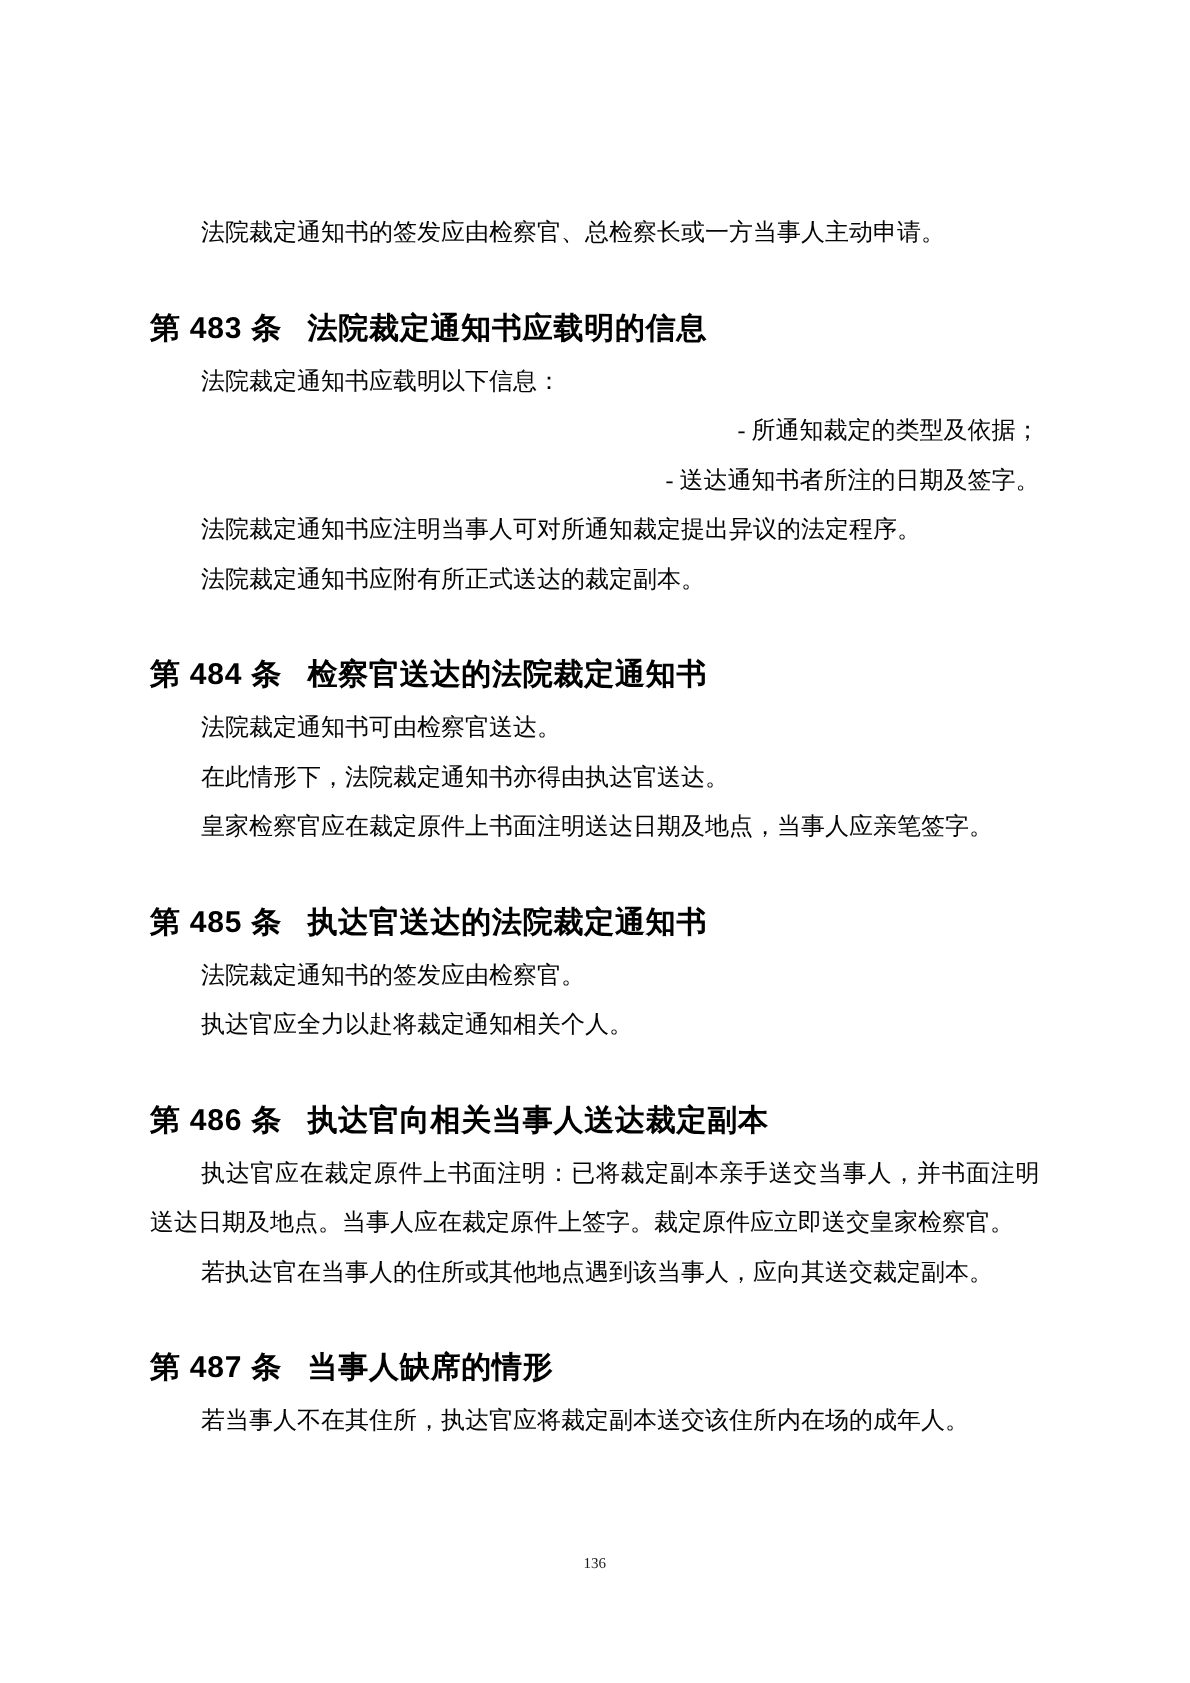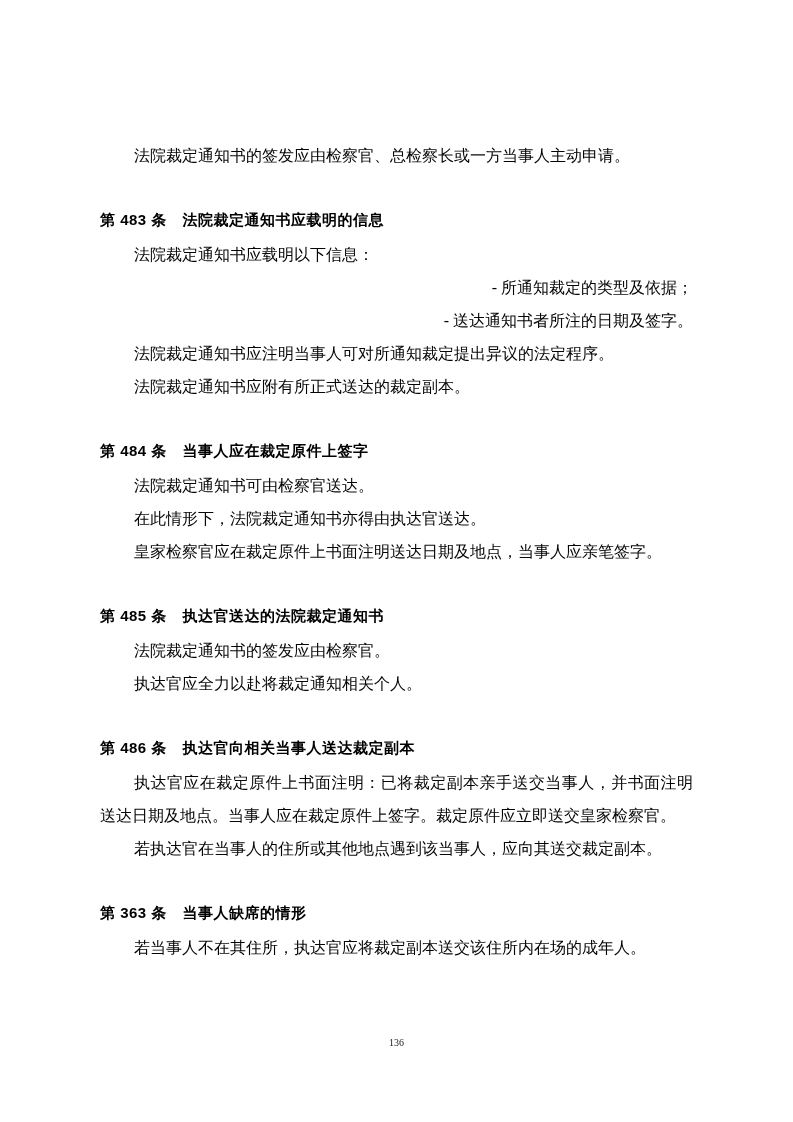--- a/index.html
+++ b/index.html
@@ -31,21 +31,21 @@
   }
   .para {
     text-indent: 34px;
   }
   .list-item {
     text-indent: 52px;
     text-align: right;
   }
   .heading {
     margin: 31px 0 2px 0;
-    font-size: 15px;
+    font-size: 20px;
     line-height: 33px;
     font-weight: 700;
     font-family: "Liberation Sans", "DejaVu Sans", sans-serif;
     color: #000000;
     letter-spacing: 0.5px;
   }
   .art-num {
     margin-right: 11px;
   }
   .page-number {
@@ -73,42 +73,42 @@
       <span class="art-title">法院裁定通知书应载明的信息</span>
     </h2>
     <p class="para">法院裁定通知书应载明以下信息：</p>
     <p class="list-item">- 所通知裁定的类型及依据；</p>
     <p class="list-item">- 送达通知书者所注的日期及签字。</p>
     <p class="para">法院裁定通知书应注明当事人可对所通知裁定提出异议的法定程序。</p>
     <p class="para">法院裁定通知书应附有所正式送达的裁定副本。</p>
 
     <h2 class="heading">
       <span class="art-num">第 484 条</span>
-      <span class="art-title">当事人应在裁定原件上签字</span>
+      <span class="art-title">检察官送达的法院裁定通知书</span>
     </h2>
     <p class="para">法院裁定通知书可由检察官送达。</p>
     <p class="para">在此情形下，法院裁定通知书亦得由执达官送达。</p>
     <p class="para">皇家检察官应在裁定原件上书面注明送达日期及地点，当事人应亲笔签字。</p>
 
     <h2 class="heading">
       <span class="art-num">第 485 条</span>
       <span class="art-title">执达官送达的法院裁定通知书</span>
     </h2>
     <p class="para">法院裁定通知书的签发应由检察官。</p>
     <p class="para">执达官应全力以赴将裁定通知相关个人。</p>
 
     <h2 class="heading">
       <span class="art-num">第 486 条</span>
       <span class="art-title">执达官向相关当事人送达裁定副本</span>
     </h2>
     <p class="para">执达官应在裁定原件上书面注明：已将裁定副本亲手送交当事人，并书面注明送达日期及地点。当事人应在裁定原件上签字。裁定原件应立即送交皇家检察官。</p>
     <p class="para">若执达官在当事人的住所或其他地点遇到该当事人，应向其送交裁定副本。</p>
 
     <h2 class="heading">
-      <span class="art-num">第 363 条</span>
+      <span class="art-num">第 487 条</span>
       <span class="art-title">当事人缺席的情形</span>
     </h2>
     <p class="para">若当事人不在其住所，执达官应将裁定副本送交该住所内在场的成年人。</p>
 
   </div>
 
   <div class="page-number">136</div>
 </div>
 
 </body></html>

